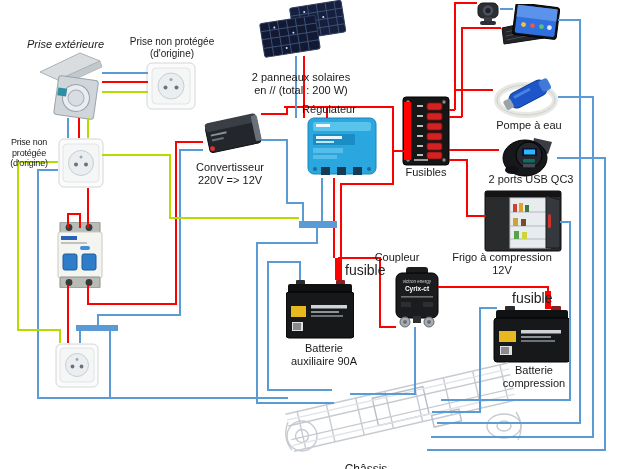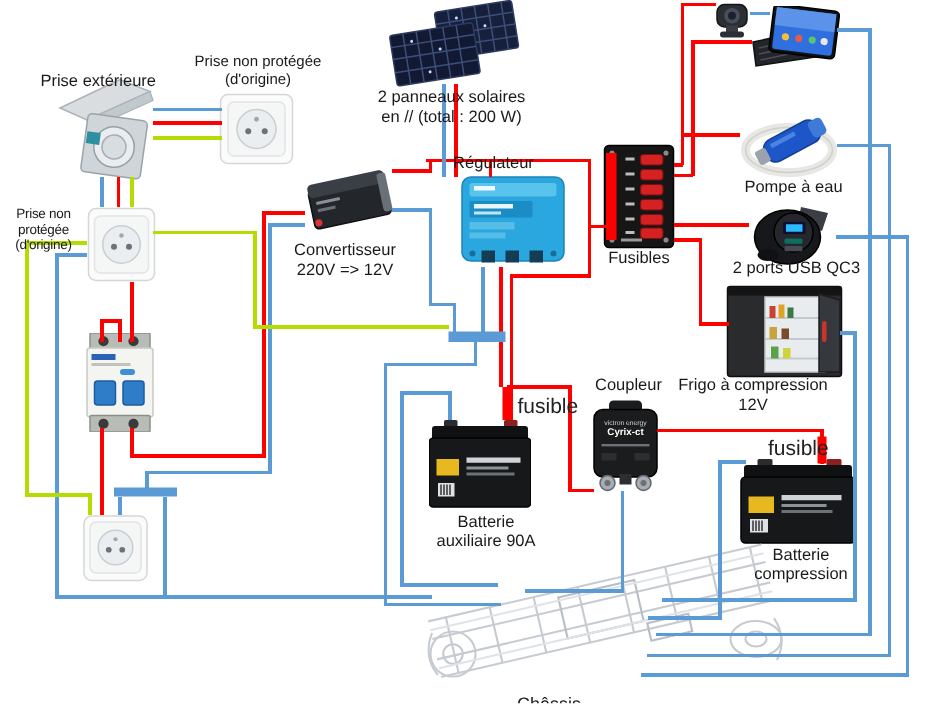--- a/index.html
+++ b/index.html
@@ -333,32 +333,32 @@
     </g>
 
     <g>
       <path class="w-green" d="M102,92 H148"></path>
       <path class="w-green" d="M88,118 V138"></path>
       <path class="w-green" d="M58,162 H18 V330 H60 V343"></path>
       <path class="w-green" d="M102,155 H170 V218 H299"></path>
     </g>
   </svg>
 
-  <div class="lbl" style="left:8px;top:48px;width:115px;">
+  <div class="lbl" style="left:8px;top:38px;width:115px;font-style:italic;">
     <span>Prise extérieure</span>
   </div>
   <div class="lbl small" style="left:122px;top:36px;width:100px;">
     <span>Prise non protégée</span>
     <span>(d'origine)</span>
   </div>
   <div class="lbl tiny" style="left:-4px;top:137px;width:66px;">
     <span>Prise non protégée</span>
     <span>(d'origine)</span>
   </div>
-  <div class="lbl" style="left:246px;top:59px;width:110px;">
+  <div class="lbl" style="left:246px;top:71px;width:110px;">
     <span>2 panneaux solaires</span>
     <span>en // (total : 200 W)</span>
   </div>
   <div class="lbl" style="left:291px;top:103px;width:76px;">
     <span>Régulateur</span>
   </div>
   <div class="lbl" style="left:186px;top:161px;width:88px;">
     <span>Convertisseur</span>
     <span>220V =&gt; 12V</span>
   </div>
@@ -368,21 +368,21 @@
   <div class="lbl" style="left:486px;top:119px;width:86px;">
     <span>Pompe à eau</span>
   </div>
   <div class="lbl" style="left:476px;top:173px;width:110px;">
     <span>2 ports USB QC3</span>
   </div>
   <div class="lbl" style="left:438px;top:251px;width:128px;">
     <span>Frigo à compression</span>
     <span>12V</span>
   </div>
-  <div class="lbl" style="left:390px;top:251px;width:58px;">
+  <div class="lbl" style="left:368px;top:251px;width:58px;">
     <span>Coupleur</span>
   </div>
   <div class="lbl" style="left:278px;top:342px;width:92px;">
     <span>Batterie</span>
     <span>auxiliaire 90A</span>
   </div>
   <div class="lbl" style="left:490px;top:364px;width:88px;">
     <span>Batterie</span>
     <span>compression</span>
   </div>

